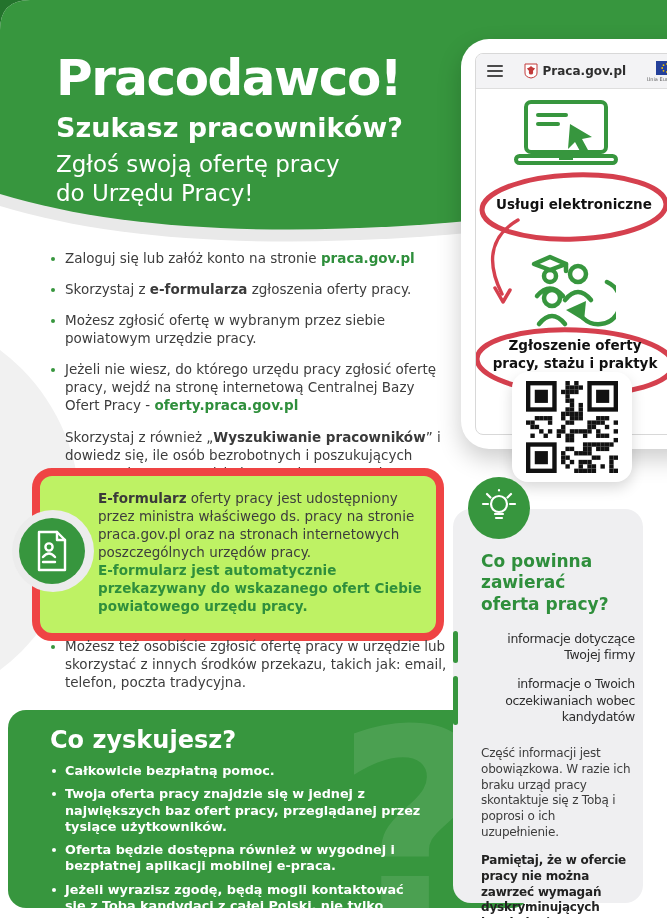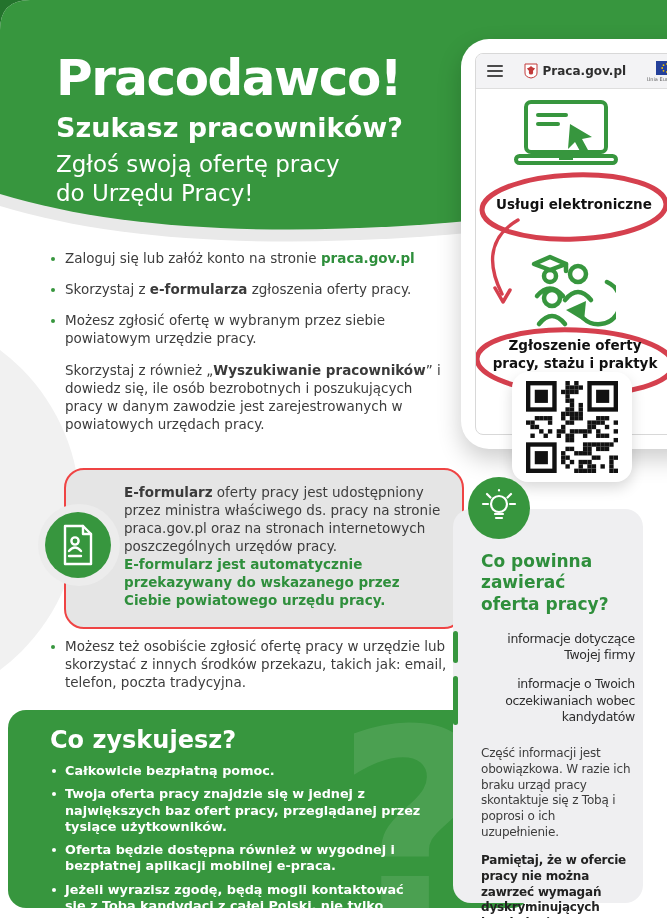--- a/index.html
+++ b/index.html
@@ -19,22 +19,22 @@
 
   
   .steps{position:absolute;left:48px;top:250px;width:404px;z-index:2;}
   .step{position:relative;padding-left:17px;margin-bottom:13px;font-size:13.5px;line-height:1.33;}
   .step::before{content:"";position:absolute;left:3px;top:7px;width:4px;height:4px;border-radius:50%;background:#37963e;}
   .lnk{color:#2f8f3c;font-weight:700;}
   .bld{font-weight:700;color:#3a3a3a;}
   .search-tip{margin:14px 0 0 17px;font-size:13.5px;line-height:1.33;width:385px;}
 
   
-  .infobox{position:absolute;left:64px;top:468px;width:396px;height:157px;background:#e5e5e5;
-           border:2px solid #ef4444;border-radius:20px;z-index:2;}
+  .infobox{position:absolute;left:32px;top:468px;width:396px;height:157px;background:#bef264;
+           border:8px solid #ef4444;border-radius:20px;z-index:2;}
   .ib-text{padding:14px 12px 10px 58px;font-size:13.5px;line-height:1.33;}
   .ib-highlight{color:#2f8f3c;font-weight:700;}
   .ib-iconbg{position:absolute;left:-28px;top:34px;width:82px;height:82px;border-radius:50%;background:#ececec;}
   .ib-icon{position:absolute;left:-21px;top:42px;width:66px;height:66px;border-radius:50%;background:#37963e;
            display:flex;align-items:center;justify-content:center;}
 
   .extra{position:absolute;left:48px;top:638px;width:404px;z-index:2;}
 
   
   .benefits{position:absolute;left:8px;top:710px;width:522px;height:198px;background:#37963e;
@@ -110,39 +110,42 @@
   <div class="steps">
     <div class="step">
       <span>Zaloguj się lub załóż konto na stronie </span><span class="lnk">praca.gov.pl</span>
     </div>
     <div class="step">
       <span>Skorzystaj z </span><span class="bld">e-formularza</span><span> zgłoszenia oferty pracy.</span>
     </div>
     <div class="step">
       <span>Możesz zgłosić ofertę w wybranym przez siebie powiatowym urzędzie pracy.</span>
     </div>
+    <div class="step">
+      <span>Jeżeli nie wiesz, do którego urzędu pracy zgłosić ofertę pracy, wejdź na stronę internetową Centralnej Bazy Ofert Pracy - </span><span class="lnk">oferty.praca.gov.pl</span>
+    </div>
     <div class="search-tip">
       <span>Skorzystaj z również „</span><span class="bld">Wyszukiwanie pracowników</span><span>” i dowiedz się, ile osób bezrobotnych i poszukujących pracy w danym zawodzie jest zarejestrowanych w powiatowych urzędach pracy.</span>
     </div>
   </div>
 
   <div class="infobox">
     <div class="ib-iconbg"></div>
     <div class="ib-icon">
       <svg width="34" height="42" viewBox="0 0 34 42" fill="none" stroke="#fff" stroke-width="2.4" stroke-linejoin="round" stroke-linecap="round">
         <path d="M4,2 h18 l8,8 v30 h-26 z"></path>
         <path d="M22,2 v8 h8"></path>
         <circle cx="14" cy="17" r="3.6"></circle>
         <path d="M8,27 q6,-7 12,0"></path>
         <path d="M8,32 h12"></path>
       </svg>
     </div>
     <div class="ib-text">
       <span class="bld">E-formularz</span><span> oferty pracy jest udostępniony przez ministra właściwego ds. pracy na stronie praca.gov.pl oraz na stronach internetowych poszczególnych urzędów pracy.</span>
-      <div class="ib-highlight">E-formularz jest automatycznie przekazywany do wskazanego przez Ciebie powiatowego urzędu pracy.</div>
+      <div class="ib-highlight">E-formularz jest automatycznie przekazywany do wskazanego ofert Ciebie powiatowego urzędu pracy.</div>
     </div>
   </div>
 
   <div class="extra">
     <div class="step">
       <span>Możesz też osobiście zgłosić ofertę pracy w urzędzie lub skorzystać z innych środków przekazu, takich jak: email, telefon, poczta tradycyjna.</span>
     </div>
   </div>
 
   <div class="benefits">

